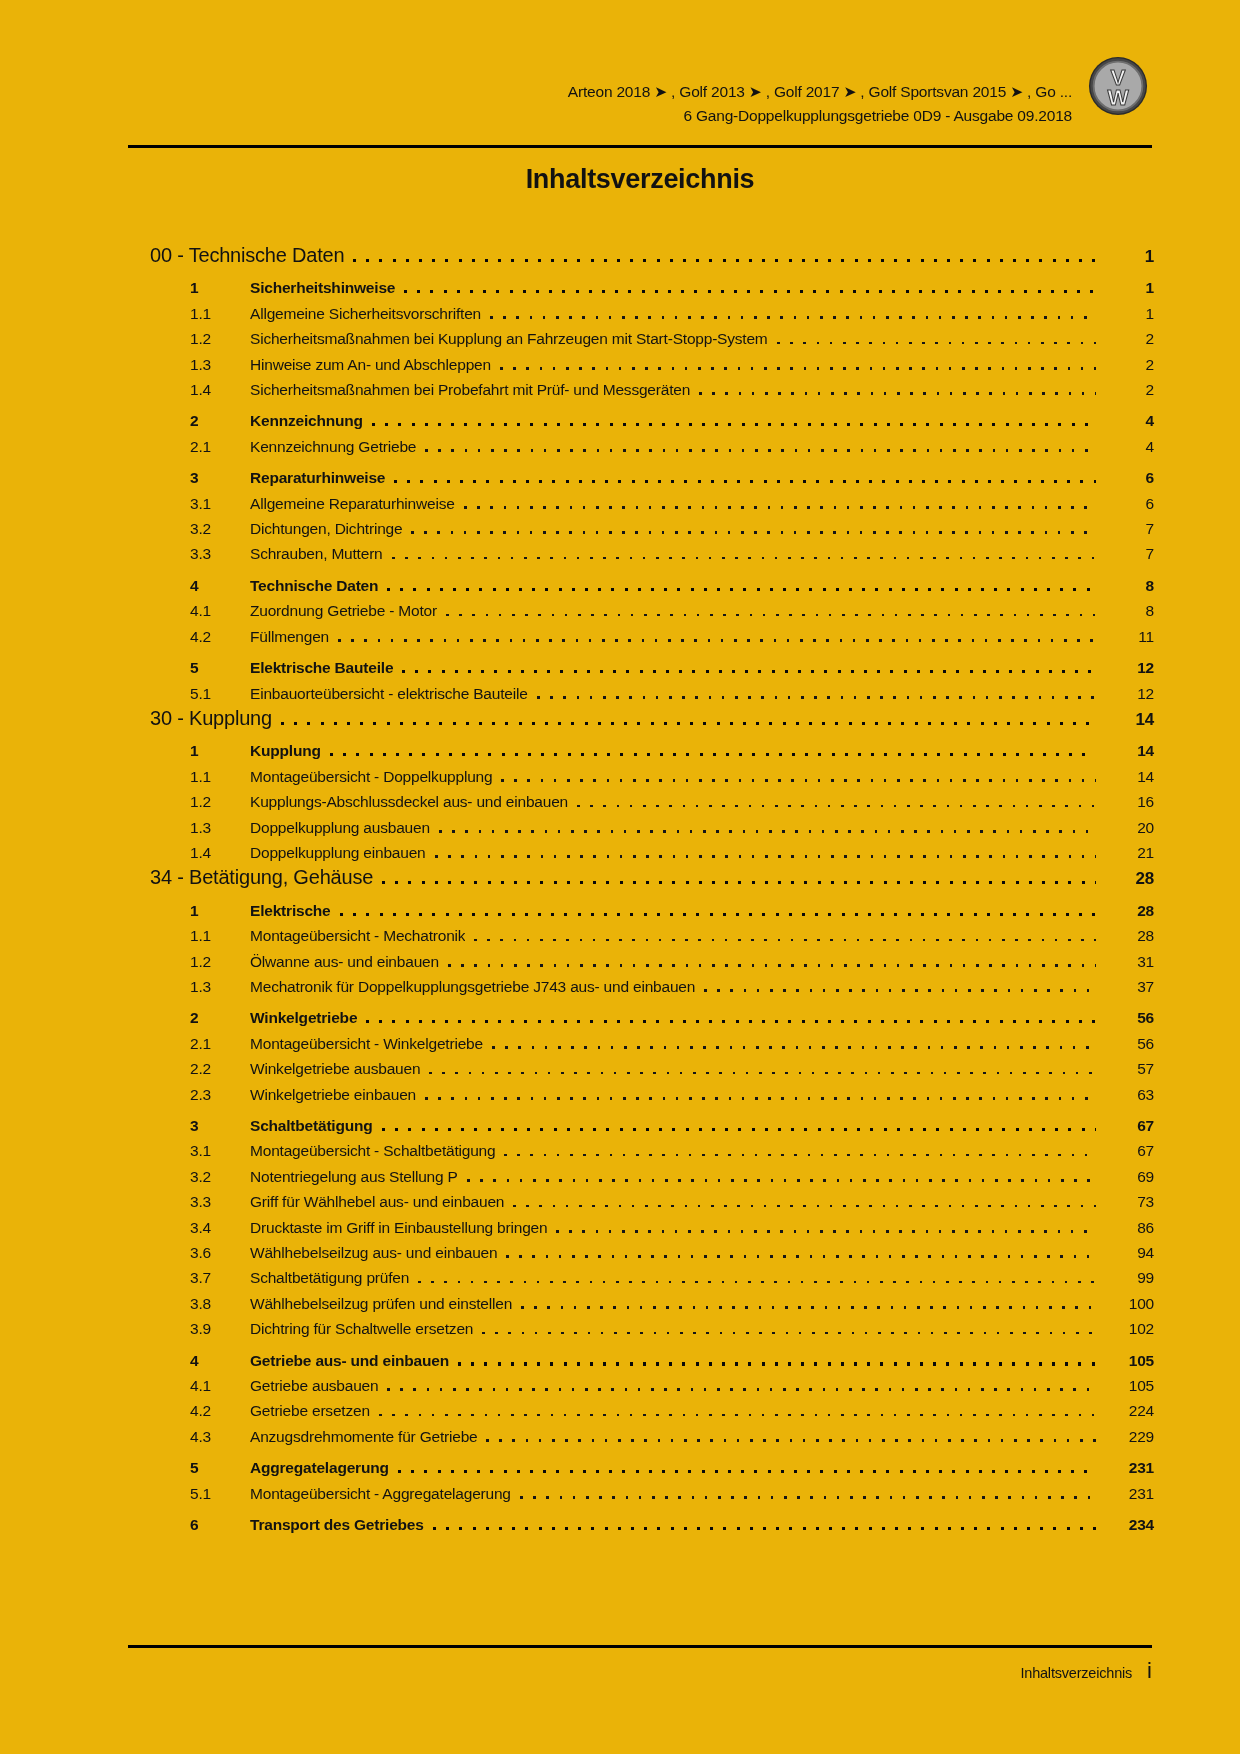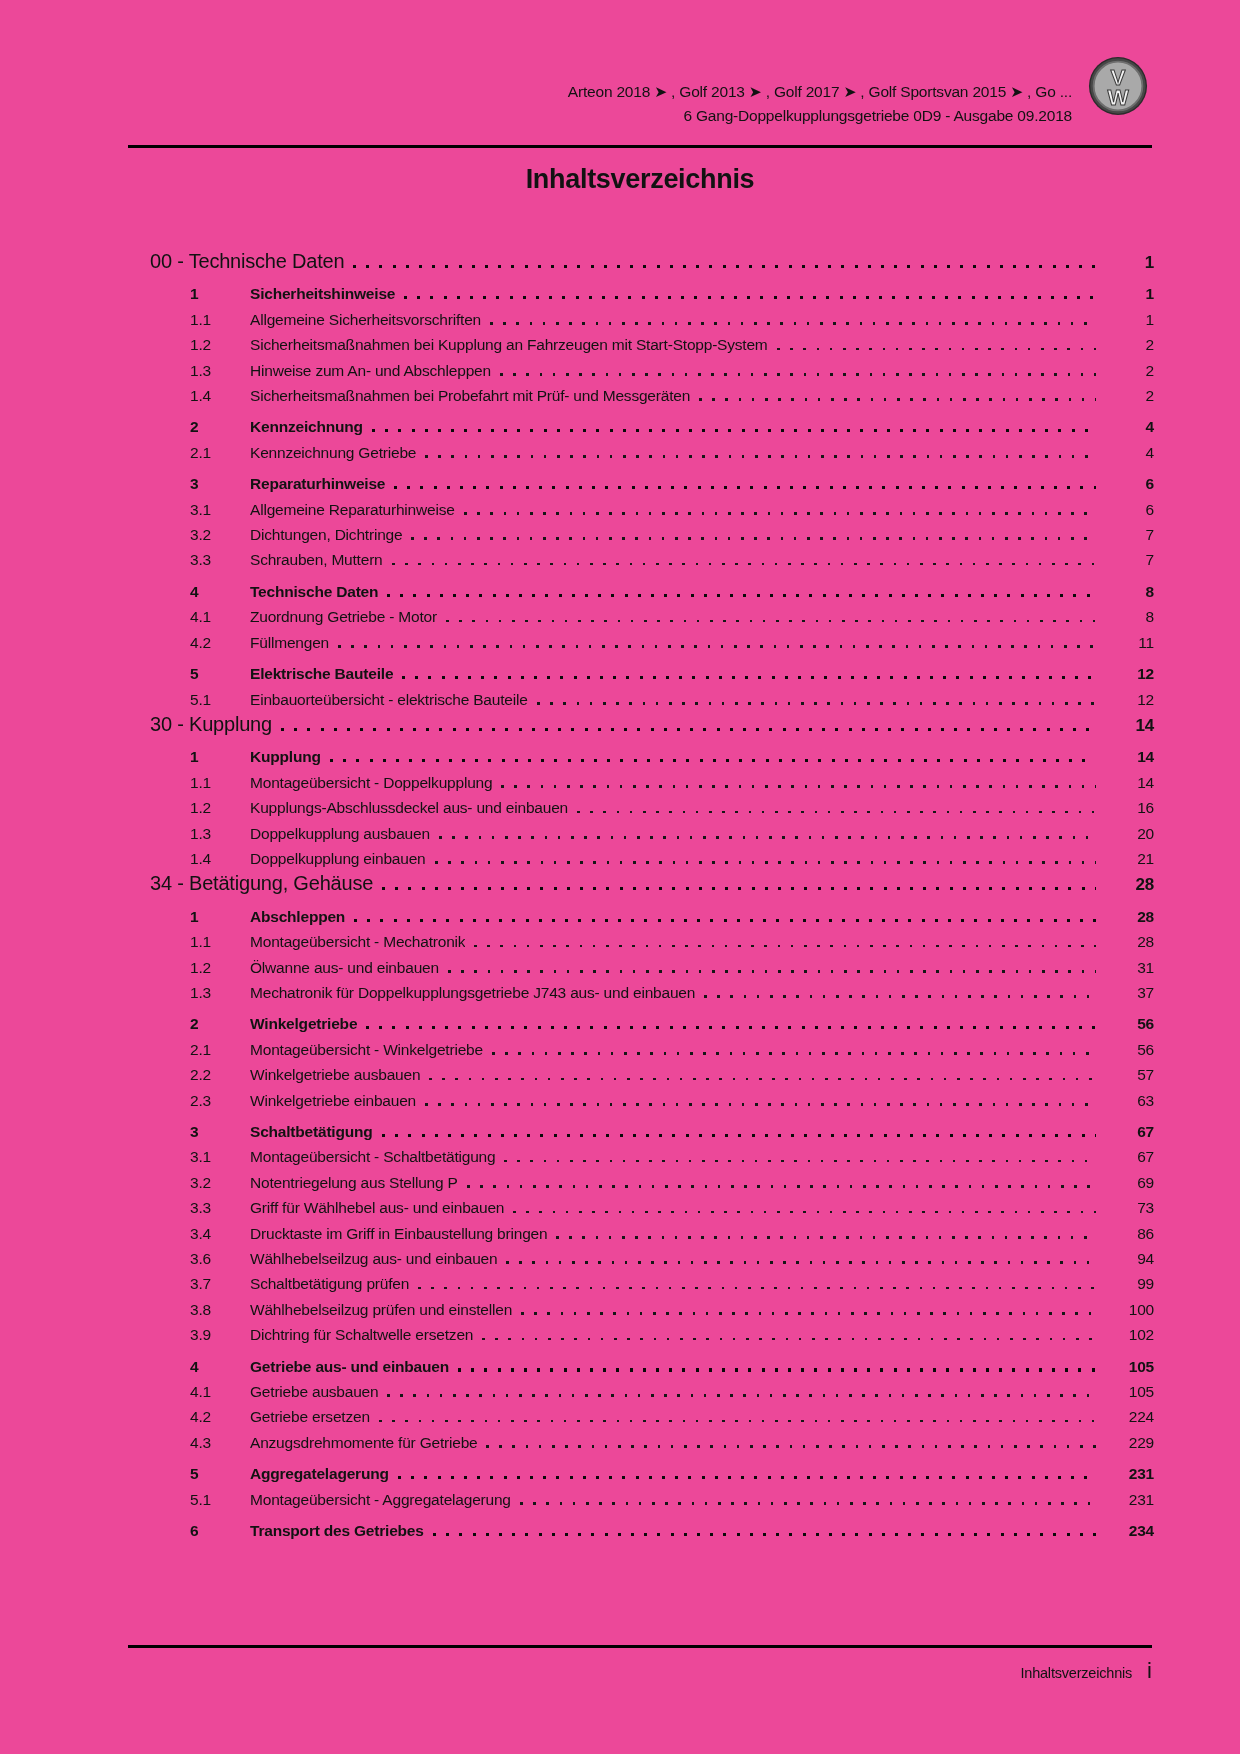--- a/index.html
+++ b/index.html
@@ -1,20 +1,20 @@
 <!DOCTYPE html>
 <html><head>
 <meta charset="utf-8">
 <style>
   html, body { margin: 0; padding: 0; background: #ffffff; }
   .page {
     position: relative;
     width: 1240px;
     height: 1754px;
-    background: #ec4899;
+    background: #eab308;
     font-family: "Liberation Sans", sans-serif;
     color: #121212;
     overflow: hidden;
   }
 
   
   .header-text {
     position: absolute;
     top: 80px;
     right: 168px;
@@ -47,21 +47,21 @@
     margin: 0;
     text-align: center;
     font-size: 27px;
     font-weight: bold;
     letter-spacing: -0.3px;
   }
 
   
   .toc {
     position: absolute;
-    top: 249px;
+    top: 243px;
     left: 128px;
     width: 1026px;
     letter-spacing: -0.2px;
   }
   .row {
     display: flex;
     align-items: baseline;
     line-height: 25.4px;
     white-space: nowrap;
   }
@@ -273,21 +273,21 @@
         <span class="leader"></span>
         <span class="page-num">21</span>
       </div>
       <div class="row chapter-row">
         <span class="chapter-label">34 - Betätigung, Gehäuse</span>
         <span class="leader chapter-leader"></span>
         <span class="page-num chapter-page">28</span>
       </div>
       <div class="row entry-row section">
         <span class="entry-num">1</span>
-        <span class="entry-title">Abschleppen</span>
+        <span class="entry-title">Elektrische</span>
         <span class="leader section-leader"></span>
         <span class="page-num">28</span>
       </div>
       <div class="row entry-row">
         <span class="entry-num">1.1</span>
         <span class="entry-title">Montageübersicht - Mechatronik</span>
         <span class="leader"></span>
         <span class="page-num">28</span>
       </div>
       <div class="row entry-row">

